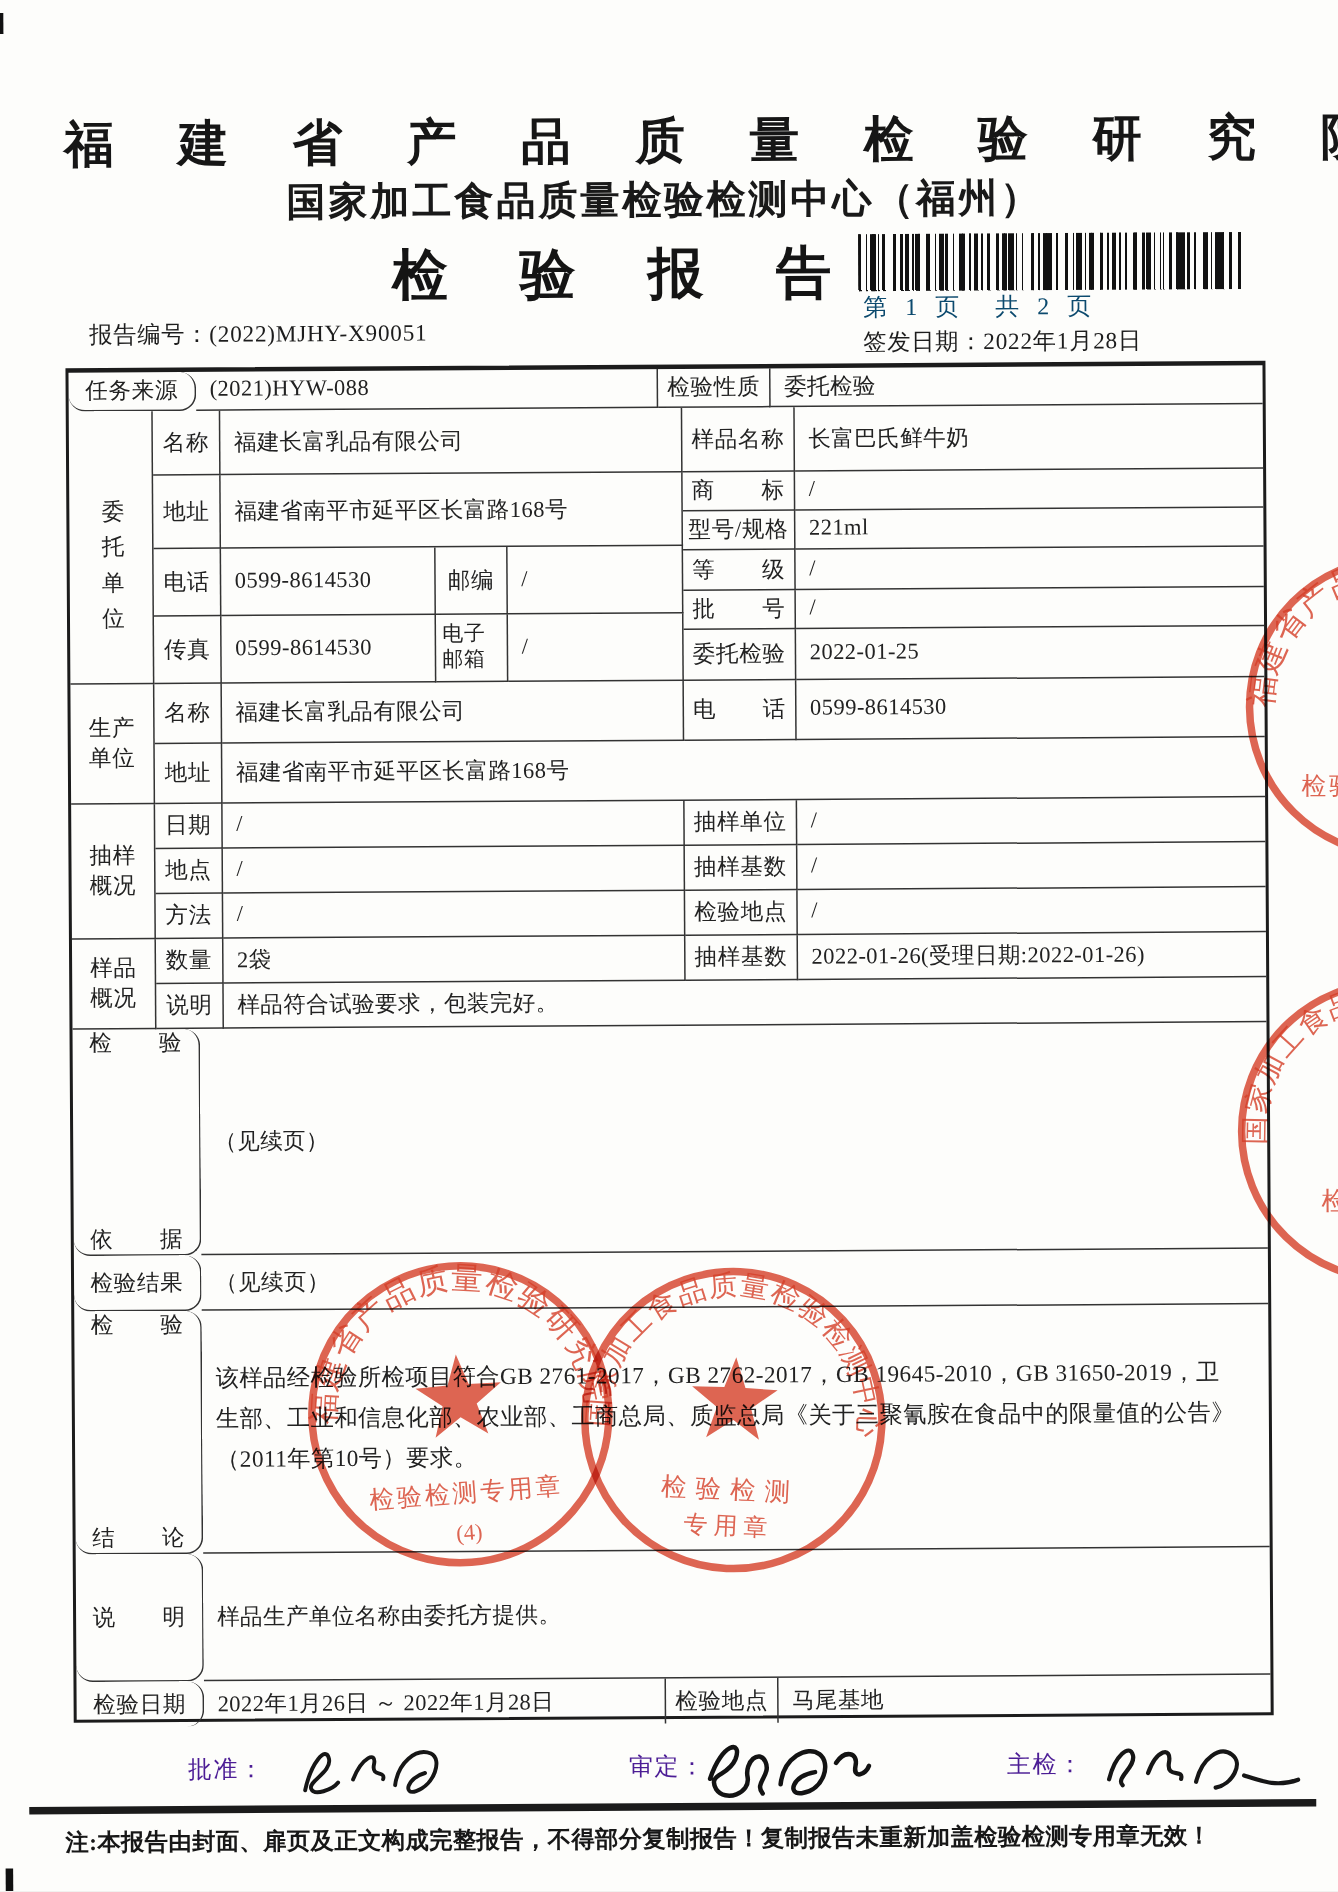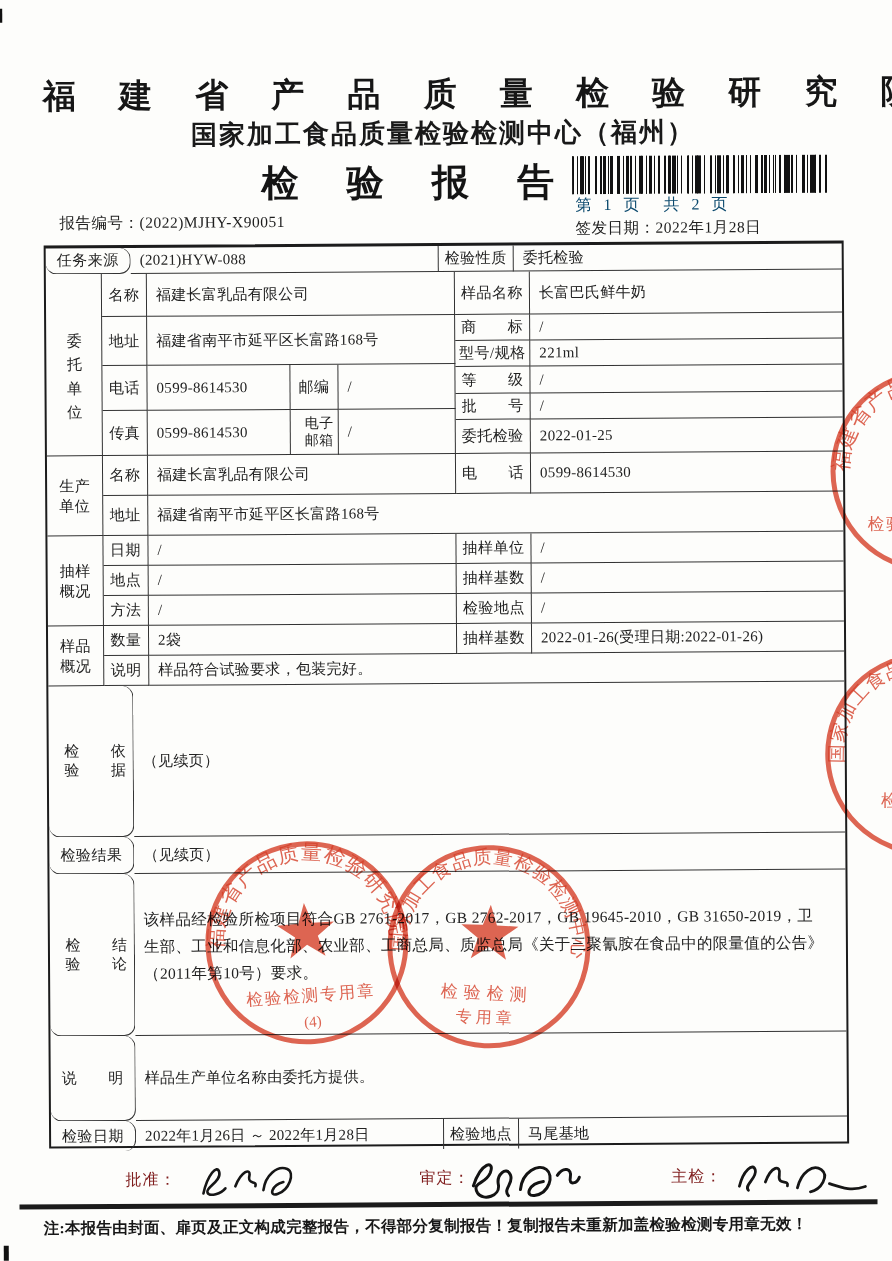--- a/index.html
+++ b/index.html
@@ -37,30 +37,30 @@
   .val{padding-left:9px;letter-spacing:.3px;}
   .ne{border-right:none;}
   .nb{border-bottom:none;}
   .w45{width:45px;} .w48{width:48px;} .w56{width:56px;} .w75{width:75px;} .w101{width:85px;border-radius:11px;}
   .w143{width:143px;} .w308{width:308px;} .w409{width:409px;} .fx{flex:1;}
   .h26{height:26px;} .h27{height:27px;} .h30{height:30px;} .h34{height:34px;} .h37{height:37px;}
   .h40{height:40px;} .h43{height:43px;} .h45{height:45px;} .h49{height:49px;} .h60{height:60px;}
   .h80{height:80px;} .h85{height:85px;} .h90{height:90px;} .h151{height:151px;} .h162{height:162px;} .h182{height:182px;}
   .vlab{writing-mode:vertical-lr;text-orientation:upright;letter-spacing:24px;padding-top:6px;}
   .wrap2{line-height:20px;padding:0 10px;word-break:break-all;}
-  .small2{font-size:14px;line-height:17px;padding:0 4px;word-break:break-all;justify-content:center;text-align:right;}
-  .biglab{justify-content:flex-start;row-gap:22px;}
+  .small2{font-size:14px;line-height:17px;padding:0 4px;word-break:break-all;justify-content:center;text-align:left;}
+  .biglab{flex-direction:column;justify-content:space-between;row-gap:22px;}
   .topval{align-items:flex-start;padding-top:32px;padding-right:18px;line-height:27px;font-size:15.5px;}
 
   
   .stamp{position:absolute;color:rgba(213,62,40,.8);mix-blend-mode:multiply;pointer-events:none;}
 
   
   .sig-row{position:absolute;left:0;top:1154px;width:892px;height:56px;}
-  .sig-label{position:absolute;top:14px;font-size:16px;letter-spacing:1px;color:#7f1d1d;}
+  .sig-label{position:absolute;top:14px;font-size:16px;letter-spacing:1px;color:#4c1d95;}
   .sig-svg{position:absolute;top:0;}
   .thick-line{position:absolute;left:16px;top:1202px;width:858px;height:4.5px;background:#1b1b1b;}
   .footer-note{position:absolute;left:40px;top:1216px;width:836px;font-size:15.5px;font-weight:bold;
                color:#171717;letter-spacing:.3px;}
   .speck{position:absolute;background:#111;}
 </style>
 </head>
 <body>
 
 <div class="page">

